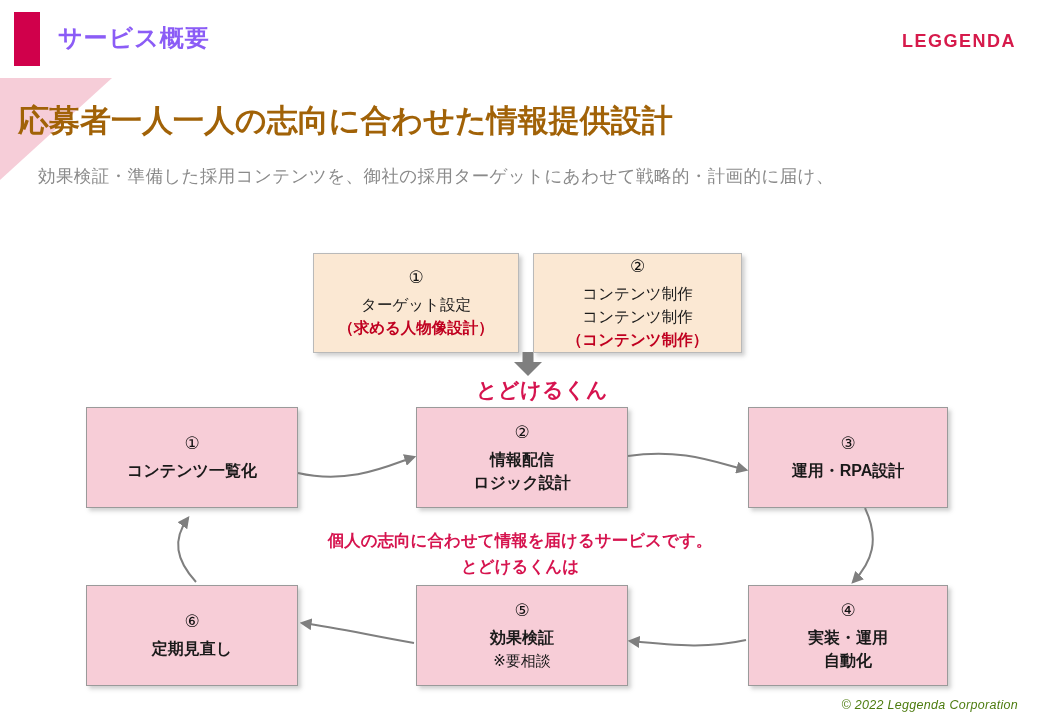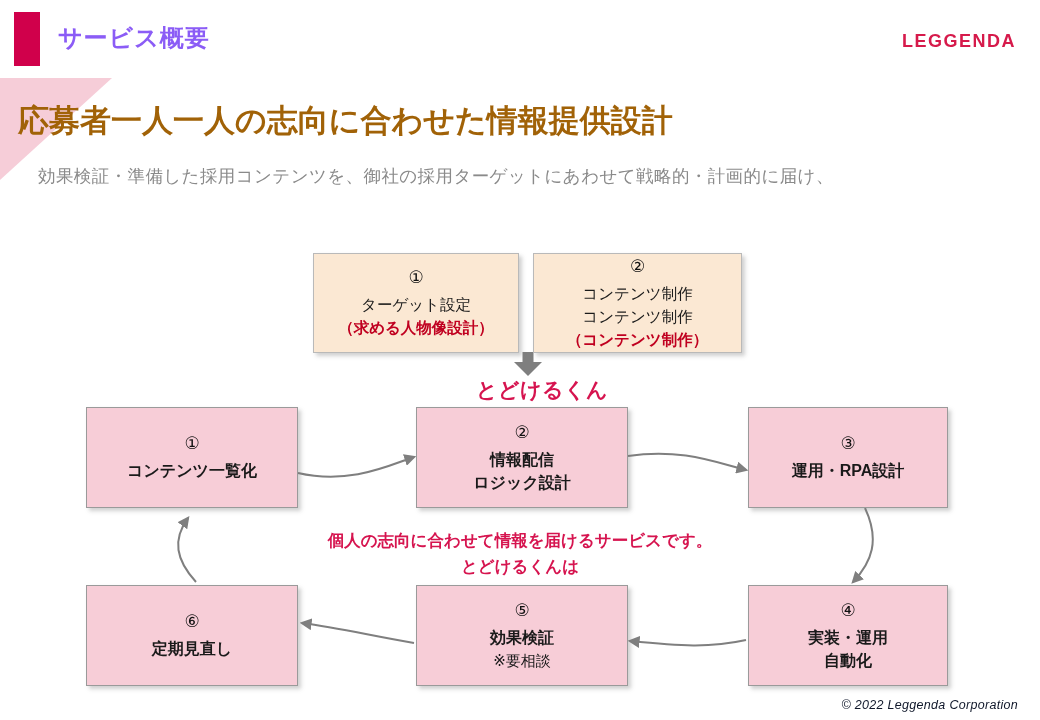--- a/index.html
+++ b/index.html
@@ -165,21 +165,21 @@
     line-height: 26px;
   }
 
   
   .footer-copy {
     position: absolute;
     right: 22px;
     bottom: 8px;
     font-size: 12.5px;
     font-style: italic;
-    color: #0f172a;
+    color: #4d7c0f;
     letter-spacing: 0.3px;
   }
 </style>
 </head>
 <body>
 
 <div class="header-accent-bar"></div>
 <div class="header-title">サービス概要</div>
 <div class="brand-logo">LEGGENDA</div>
 

